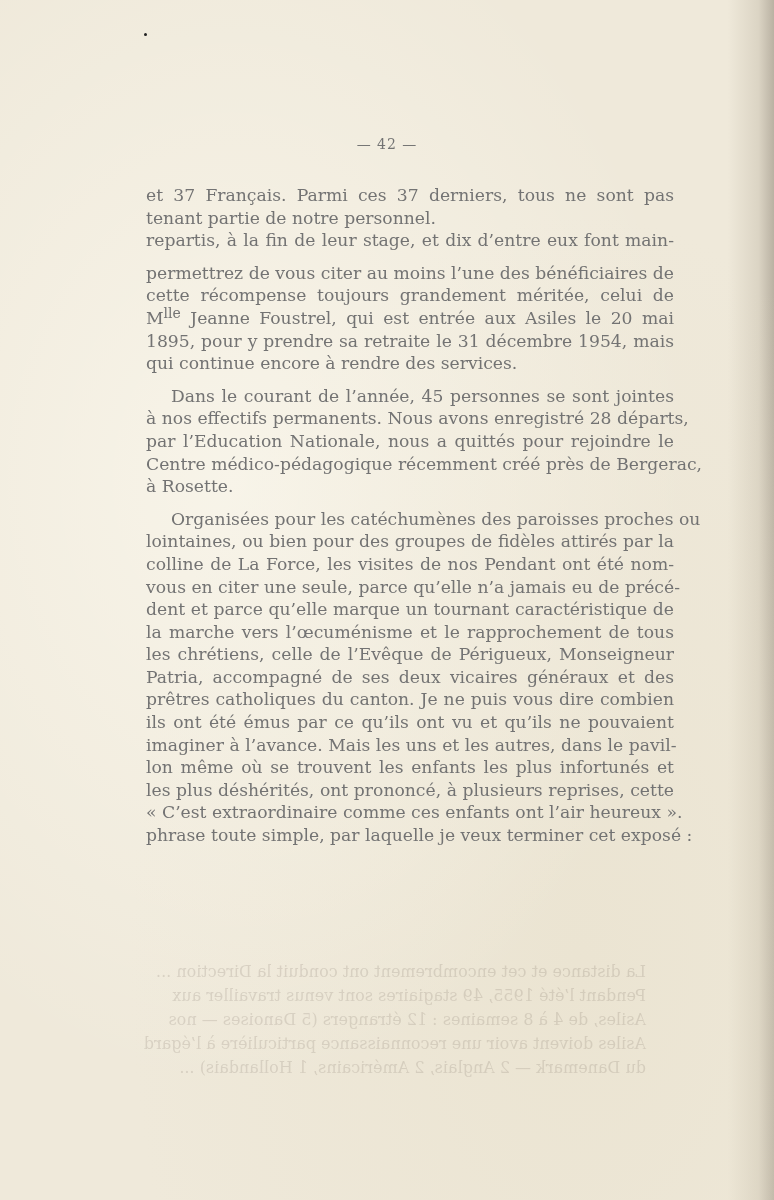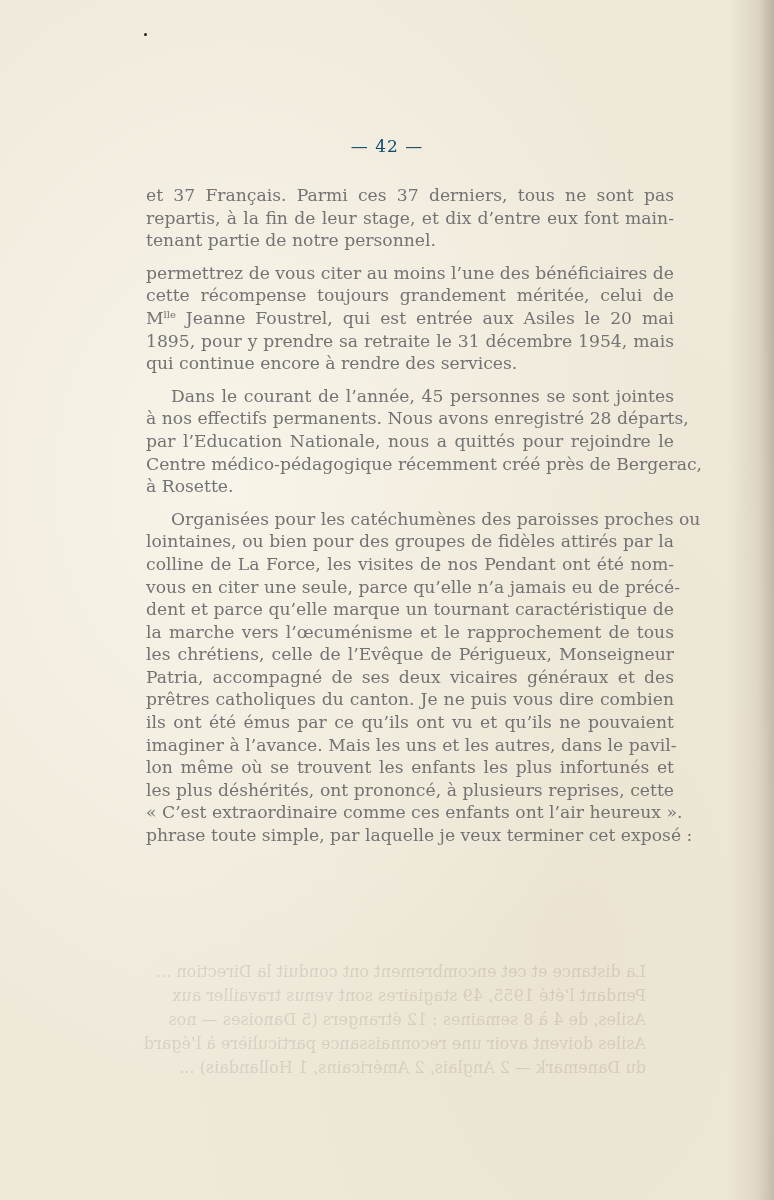--- a/index.html
+++ b/index.html
@@ -30,23 +30,23 @@
       width: 3px; height: 3px;
       background: #222;
       border-radius: 50%;
     }
     .page-number {
       position: absolute;
       top: 136px;
       left: 0;
       width: 774px;
       text-align: center;
-      font-size: 17px;
+      font-size: 14px;
       letter-spacing: 1px;
-      color: #0c4a6e;
+      color: #737373;
     }
     .text-block {
       position: absolute;
       left: 146px;
       top: 184px;
       width: 528px;
       font-size: 17.2px;
       line-height: 22.6px;
       text-align: justify;
       color: #737373;
@@ -64,21 +64,21 @@
       text-align-last: justify;
       white-space: nowrap;
     }
     .line.last {
       text-align-last: left;
     }
     .indent {
       padding-left: 25px;
     }
     sup.title-abbr {
-      font-size: 10px;
+      font-size: 14px;
       vertical-align: 6px;
       line-height: 0;
     }
     .bleed {
       position: absolute;
       left: 126px;
       top: 960px;
       width: 520px;
       font-size: 16px;
       line-height: 24px;
@@ -103,22 +103,22 @@
       <span class="bl">La distance et cet encombrement ont conduit la Direction ...</span>
       <span class="bl">Pendant l’été 1955, 49 stagiaires sont venus travailler aux</span>
       <span class="bl">Asiles, de 4 à 8 semaines : 12 étrangers (5 Danoises — nos</span>
       <span class="bl">Asiles doivent avoir une reconnaissance particulière à l’égard</span>
       <span class="bl">du Danemark — 2 Anglais, 2 Américains, 1 Hollandais) ...</span>
     </div>
 
   <div class="text-block" id="body-text">
       <div class="para no-indent">
         <span class="line">et 37 Français. Parmi ces 37 derniers, tous ne sont pas</span>
+        <span class="line last">tenant partie de notre personnel.</span>
         <span class="line">repartis, à la fin de leur stage, et dix d’entre eux font main-</span>
-        <span class="line last">tenant partie de notre personnel.</span>
       </div>
       <div class="para no-indent">
         <span class="line">permettrez de vous citer au moins l’une des bénéficiaires de</span>
         <span class="line">cette récompense toujours grandement méritée, celui de</span>
         <span class="line">M<sup class="title-abbr">lle</sup> Jeanne Foustrel, qui est entrée aux Asiles le 20 mai</span>
         <span class="line">1895, pour y prendre sa retraite le 31 décembre 1954, mais</span>
         <span class="line last">qui continue encore à rendre des services.</span>
       </div>
       <div class="para no-indent">
         <span class="line indent">Dans le courant de l’année, 45 personnes se sont jointes</span>

